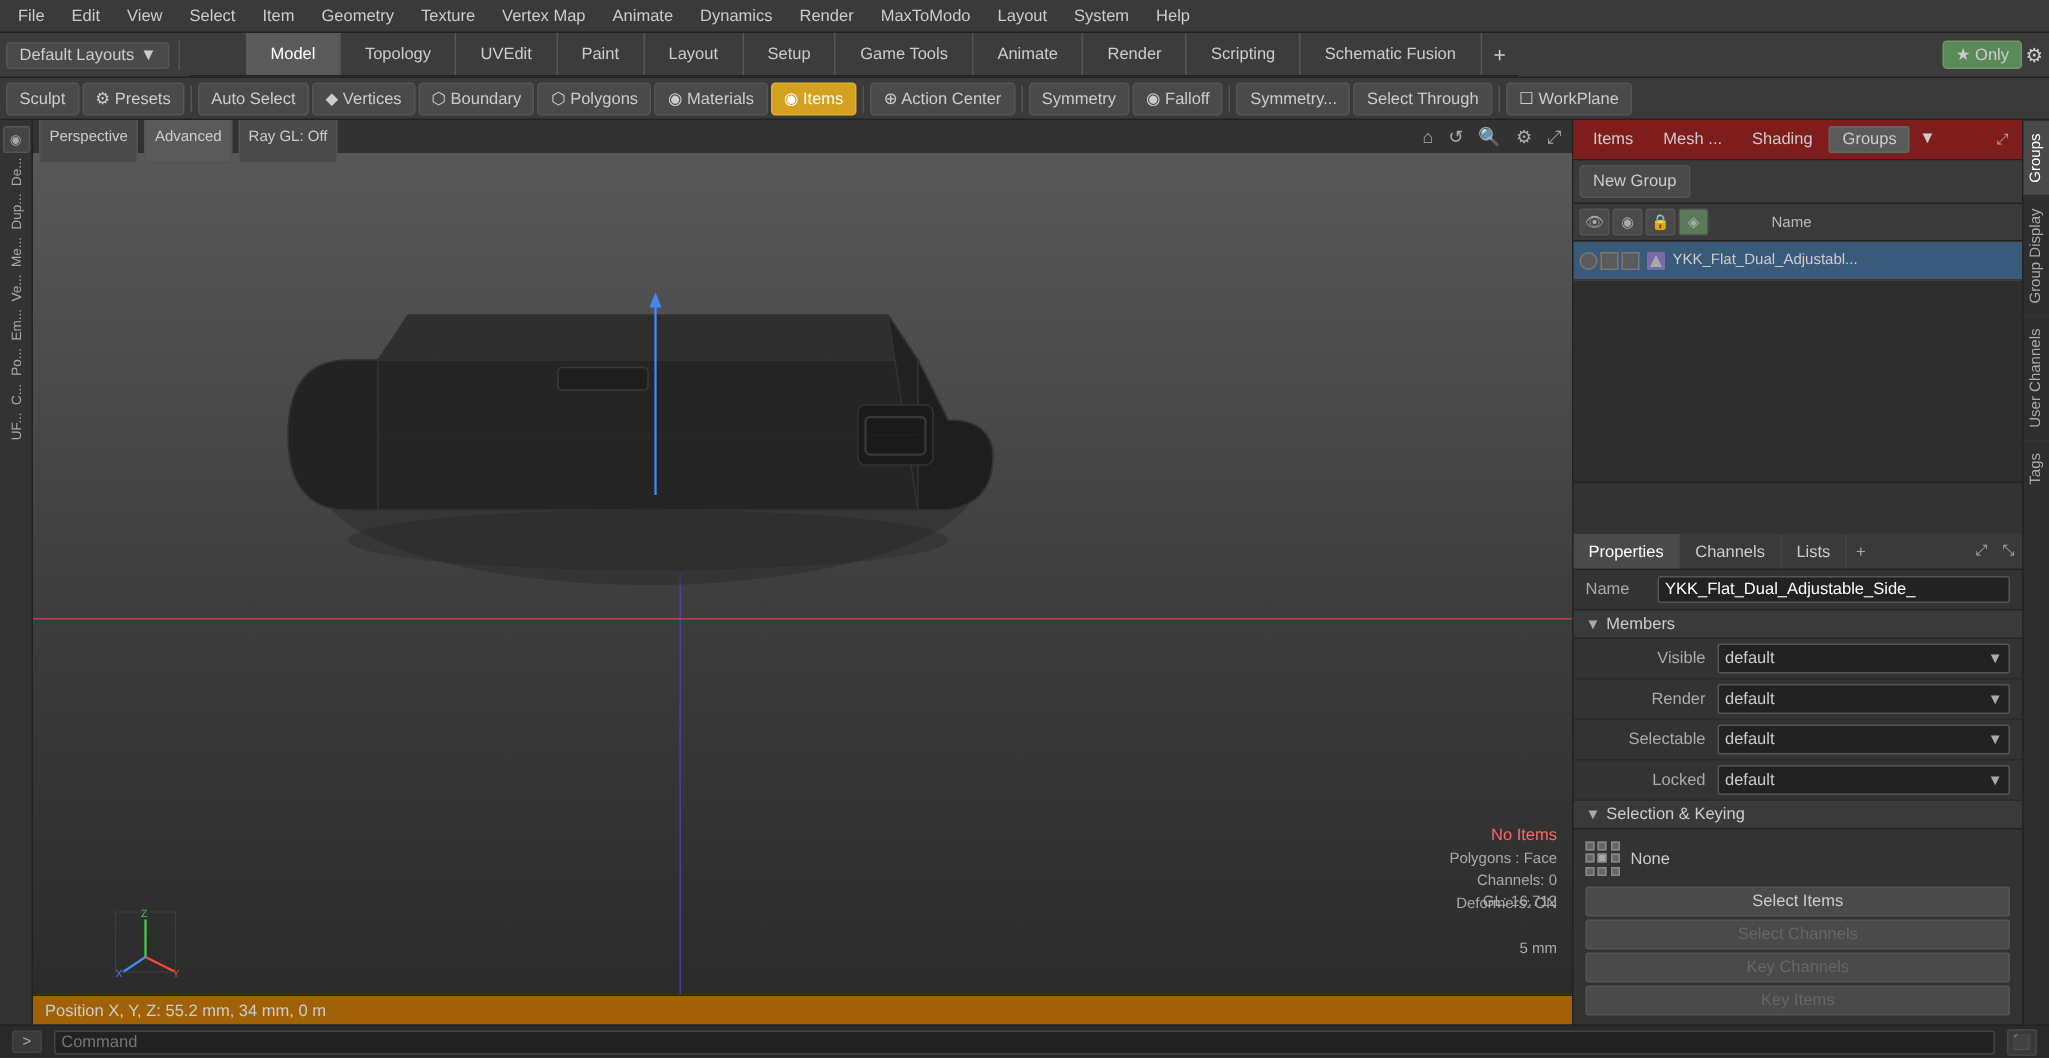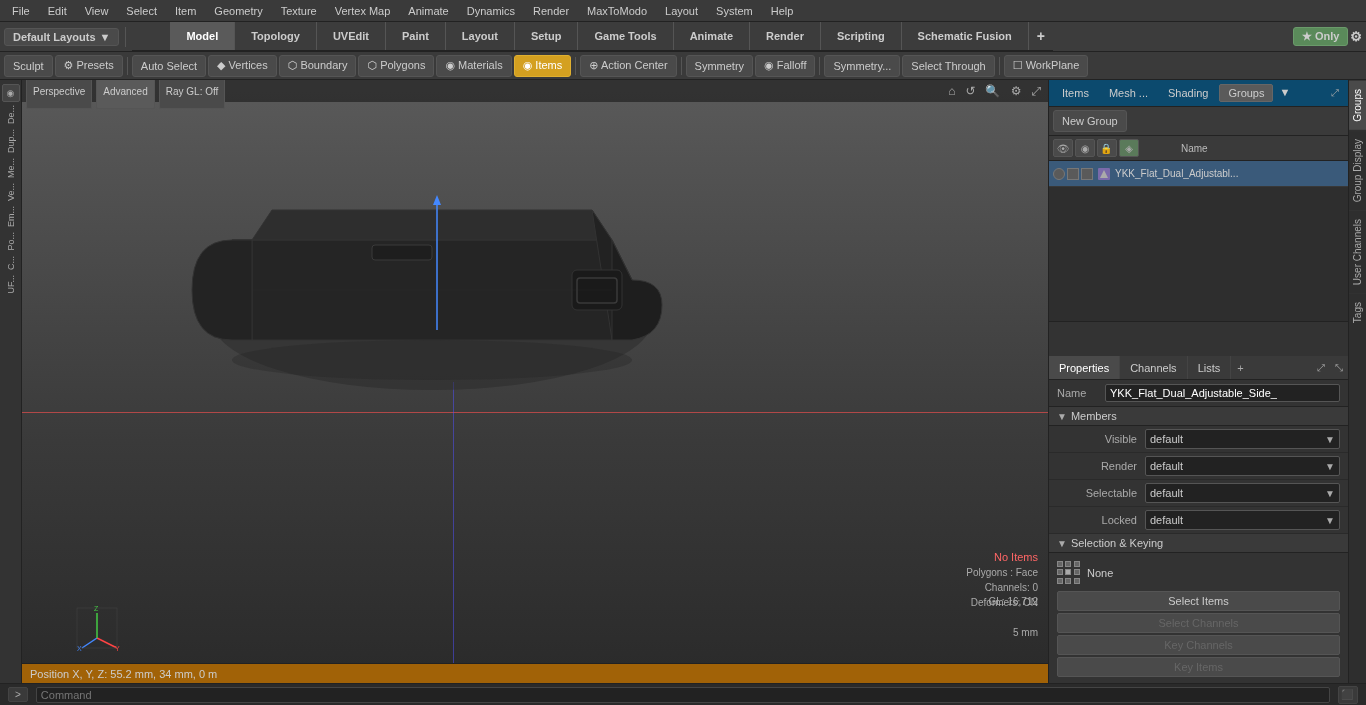--- a/index.html
+++ b/index.html
@@ -3,21 +3,21 @@
   <meta charset="utf-8">
   <style>
     * { margin: 0; padding: 0; box-sizing: border-box; }
     body { width: 1366px; height: 705px; background: #2a2a2a; font-family: 'Segoe UI', Arial, sans-serif; font-size: 11px; color: #ccc; overflow: hidden; display: flex; flex-direction: column; }
 
     
     #menu-bar { background: #3a3a3a; height: 22px; display: flex; align-items: center; padding: 0 4px; gap: 2px; border-bottom: 1px solid #222; }
     .menu-item { padding: 2px 8px; color: #ccc; cursor: pointer; font-size: 11px; }
 
     
-    #toolbar1 { background: #3c3c3c; height: 30px; display: flex; align-items: center; padding: 0 4px; gap: 2px; border-bottom: 1px solid #222; font-weight: bold; }
+    #toolbar1 { background: #3c3c3c; height: 30px; display: flex; align-items: center; padding: 0 4px; gap: 2px; border-bottom: 1px solid #222; }
     .tb1-layout { background: #4a4a4a; border: 1px solid #555; border-radius: 3px; padding: 2px 8px; color: #ccc; font-size: 11px; cursor: pointer; display: flex; align-items: center; gap: 4px; }
     .tb1-sep { width: 1px; height: 20px; background: #555; margin: 0 4px; }
     .tb1-btn { background: #4a4a4a; border: 1px solid #555; border-radius: 3px; padding: 2px 8px; color: #ccc; font-size: 11px; cursor: pointer; }
     .tb1-btn.active { background: #5a8a5a; border-color: #6a9a6a; }
     .tb1-spacer { flex: 1; }
     .tb1-gear { color: #ccc; font-size: 13px; cursor: pointer; }
 
     
     #mode-tabs { background: #3c3c3c; height: 26px; display: flex; align-items: center; padding: 0; border-bottom: 1px solid #222; }
     .mode-tab { padding: 4px 16px; color: #ccc; font-size: 11px; cursor: pointer; border-right: 1px solid #555; height: 100%; display: flex; align-items: center; }
@@ -51,21 +51,21 @@
 
     
     #grid-h { position: absolute; top: 55%; left: 0; right: 0; height: 1px; background: rgba(255,80,80,0.6); }
     #grid-v { position: absolute; top: 50%; left: 42%; width: 1px; height: 100%; background: rgba(80,80,255,0.5); }
     #pos-bar { position: absolute; bottom: 0; left: 0; right: 0; background: #a16207; height: 20px; display: flex; align-items: center; padding: 0 8px; border-top: 1px solid #222; }
 
     
     #right-panel { width: 300px; background: #333; border-left: 1px solid #222; display: flex; flex-direction: column; }
 
     
-    #rp-items-header { background: #0c4a6e; padding: 4px; display: flex; gap: 2px; border-bottom: 1px solid #222; }
+    #rp-items-header { background: #7f1d1d; padding: 4px; display: flex; gap: 2px; border-bottom: 1px solid #222; }
     .rp-tab { padding: 2px 8px; color: #ccc; font-size: 11px; cursor: pointer; border: 1px solid transparent; border-radius: 2px; }
     .rp-tab.active { background: #5a5a5a; border-color: #666; }
     .rp-tab-arrow { color: #ccc; padding: 2px 4px; cursor: pointer; }
 
     #rp-items-toolbar { background: #3a3a3a; padding: 3px 4px; display: flex; align-items: center; gap: 2px; border-bottom: 1px solid #222; }
     .rp-tool-btn { background: #4a4a4a; border: 1px solid #555; border-radius: 2px; width: 20px; height: 18px; display: flex; align-items: center; justify-content: center; cursor: pointer; color: #aaa; font-size: 10px; }
     .rp-tool-btn.active { background: #5a7a5a; }
     .rp-col-name { flex: 1; font-size: 10px; color: #bbb; padding-left: 40px; }
 
     #rp-items-list { flex: 0 0 160px; overflow: auto; background: #2e2e2e; }

